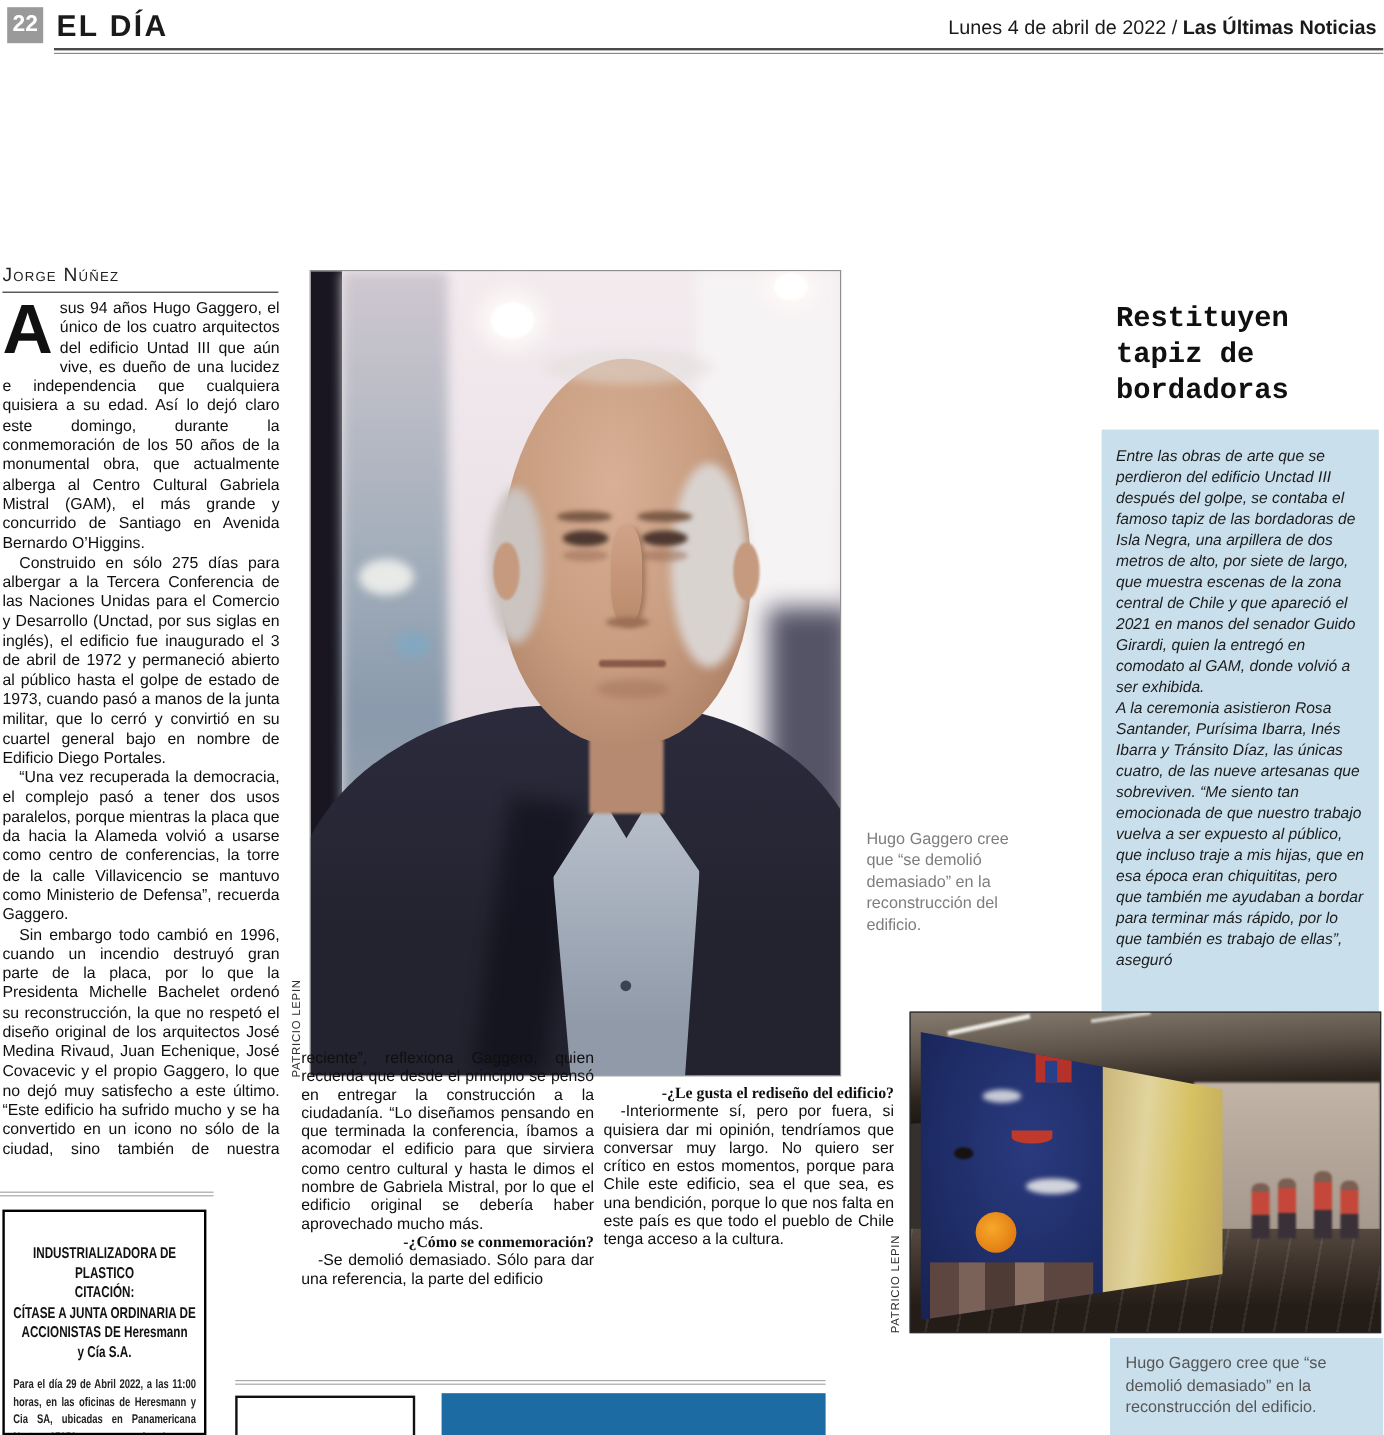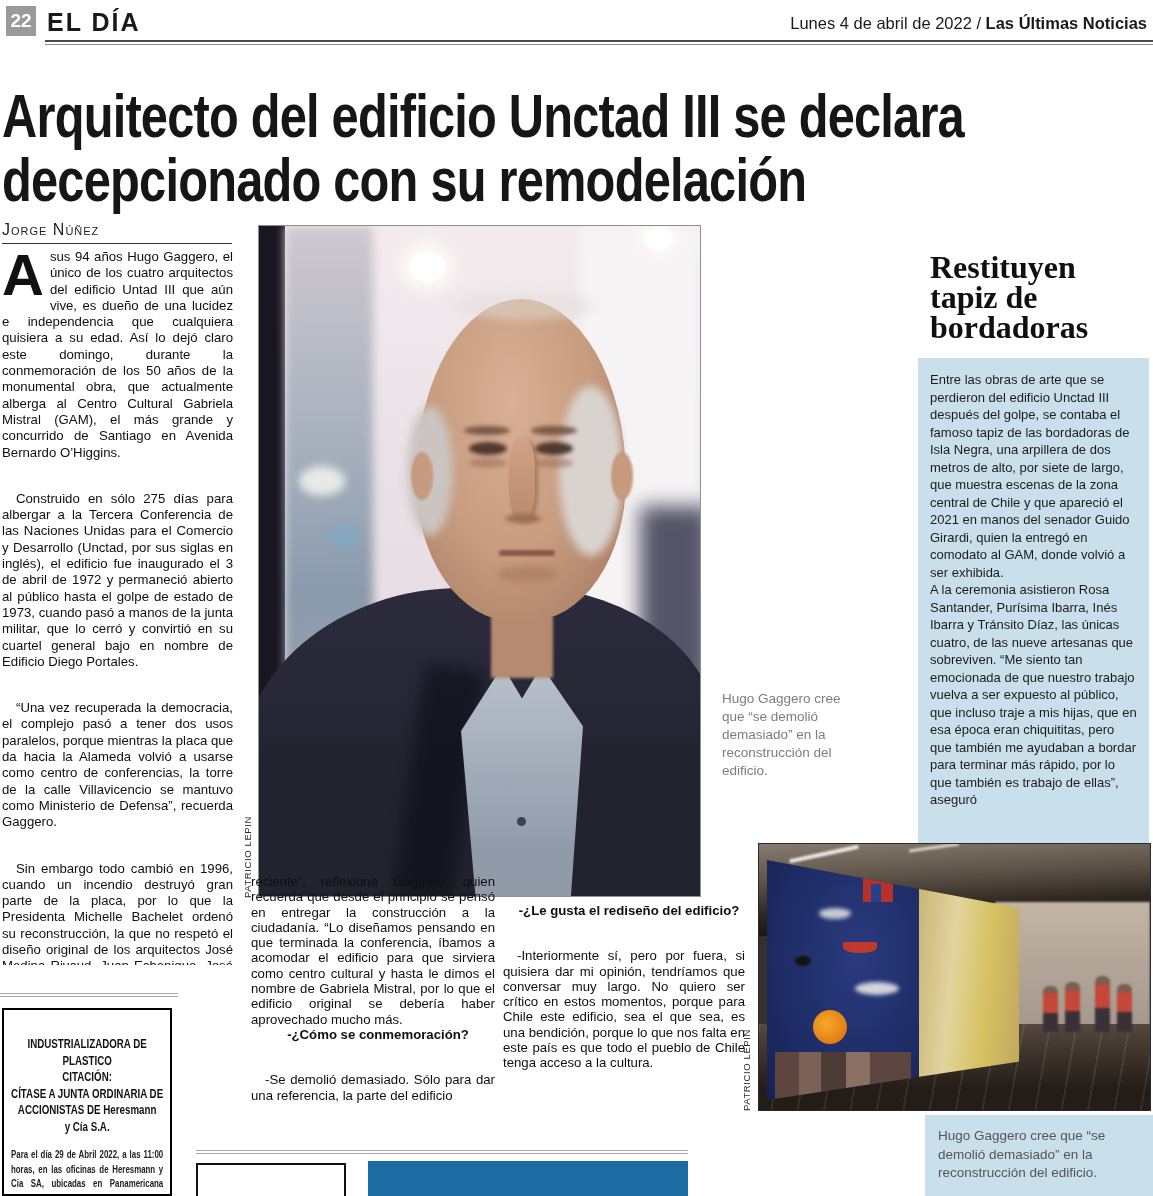--- a/index.html
+++ b/index.html
@@ -23,22 +23,22 @@
   .headline .hl{display:inline-block;transform:scaleX(0.8);transform-origin:0 50%;white-space:nowrap;}
   .byline{position:absolute;left:2px;top:221px;width:230px;font-variant:small-caps;font-size:16px;
           letter-spacing:1px;color:#222;border-bottom:1px solid #333;padding-bottom:4px;}
 
   
   .bodycol{position:absolute;font-size:13.2px;line-height:16.3px;text-align:justify;color:#0f0f0f;overflow:hidden;}
   .col1{left:2px;top:249px;width:231px;height:716px;}
   .col2{left:251px;top:874px;width:244px;height:250px;line-height:15.3px;}
   .col3{left:503px;top:903px;width:242px;height:250px;line-height:15.3px;}
   .bodycol p{margin:0;}
-  .bodycol p.ind{text-indent:14px;margin-top:30px;}
-  .bodycol p.q{font-weight:bold;text-indent:10px;text-align:center;}
+  .bodycol p.ind{text-indent:14px;}
+  .bodycol p.q{font-weight:bold;text-indent:10px;text-align:right;font-family:Liberation Serif, serif;}
   .dropcap{float:left;font-size:58px;line-height:47px;font-weight:bold;padding:2px 6px 0 0;color:#111;}
 
   
   .photo1{position:absolute;left:258px;top:225px;width:443px;height:672px;border:1px solid #8f8f8f;
           overflow:hidden;background:linear-gradient(180deg,#f3ebee 0%,#eae2e7 35%,#ddd5da 100%);}
   .photo1 *{position:absolute;}
   .p1-frame{left:0;top:0;width:26px;height:100%;background:#191621;}
   .p1-blurzone{left:26px;top:0;width:88px;height:100%;filter:blur(5px);
       background:linear-gradient(180deg,#cfc8d0 0%,#a3aebb 35%,#8a9aac 55%,#9aa2ae 75%,#b3abb1 100%);}
   .p1-bokeh1{left:40px;top:240px;width:46px;height:30px;border-radius:50%;background:rgba(245,245,240,.85);filter:blur(4px);}
@@ -81,25 +81,25 @@
            letter-spacing:.6px;color:#2a2a2a;white-space:nowrap;}
   .credit1{left:242px;top:772px;height:126px;}
   .credit2{left:741px;top:985px;height:126px;}
 
   
   .pullquote{position:absolute;left:722px;top:280px;width:170px;font-size:23px;line-height:30px;
              font-weight:bold;color:#1a1a1a;}
   .caption1{position:absolute;left:722px;top:690px;width:130px;font-size:13.5px;line-height:18px;color:#7d7d7d;}
 
   
-  .sb-head{position:absolute;left:930px;top:252px;width:215px;font-family:Liberation Serif, serif;
-           font-weight:bold;font-size:32px;line-height:30px;color:#101010;}
+  .sb-head{position:absolute;left:930px;top:252px;width:215px;font-family:Liberation Mono, monospace;
+           font-weight:bold;font-size:24px;line-height:30px;color:#101010;}
   .sb-box{position:absolute;left:918px;top:358px;width:231px;height:485px;background:#c9dfec;
           padding:13px 12px;font-size:13px;line-height:17.5px;color:#1c1c1c;overflow:hidden;}
-  .sb-box p{margin:0;}
+  .sb-box p{margin:0;font-style:italic;}
   .photo2{position:absolute;left:758px;top:843px;width:393px;height:268px;border:1px solid #2a2a2a;
           overflow:hidden;background:#35302c;}
   .photo2 *{position:absolute;}
   .p2-ceiling{left:-10px;top:-14px;width:420px;height:96px;transform:skewY(-3deg);
       background:linear-gradient(180deg,#8a7f72 0%,#5d5248 45%,#2e2720 78%,#1c1712 100%);}
   .p2-lamp1{left:30px;top:8px;width:70px;height:4px;background:rgba(255,255,250,.85);transform:rotate(-12deg);filter:blur(1px);}
   .p2-lamp2{left:150px;top:2px;width:50px;height:3px;background:rgba(255,255,250,.7);transform:rotate(-8deg);filter:blur(1px);}
   .p2-wall{right:0;top:58px;width:155px;height:135px;background:linear-gradient(180deg,#c2b4a6,#a2958a);filter:blur(1px);}
   .p2-floor{left:0;bottom:0;width:100%;height:86px;
       background:repeating-linear-gradient(100deg,rgba(255,255,255,.08) 0 2px,transparent 2px 26px),
@@ -143,24 +143,20 @@
 </head>
 <body>
 
 <div id="page" data-name="newspaper-page">
 
   <div class="numbox" data-name="page-number-badge">22</div>
   <div class="brand" data-name="newspaper-brand">EL DÍA</div>
   <div class="dateline" data-name="dateline"><span data-name="date-text">Lunes 4 de abril de 2022 / </span><span class="bold" data-name="edition-name">Las Últimas Noticias</span></div>
   <div class="head-rule" data-name="masthead-rule"></div>
 
-  <div class="headline" data-name="headline">
-    <span class="hl" data-name="headline-line1">Arquitecto del edificio Unctad III se declara</span><br>
-    <span class="hl" data-name="headline-line2">decepcionado con su remodelación</span>
-  </div>
   <div class="byline" data-name="byline">Jorge Núñez</div>
 
   <div class="bodycol col1" data-name="article-column-1">
     <p data-name="paragraph"><span class="dropcap" data-name="drop-cap">A</span><span>sus 94 años Hugo Gaggero, el único de los cuatro arquitectos del edificio Untad III que aún vive, es dueño de una lucidez e independencia que cualquiera quisiera a su edad. Así lo dejó claro este domingo, durante la conmemoración de los 50 años de la monumental obra, que actualmente alberga al Centro Cultural Gabriela Mistral (GAM), el más grande y concurrido de Santiago en Avenida Bernardo O’Higgins.</span></p>
     <p class="ind" data-name="paragraph">Construido en sólo 275 días para albergar a la Tercera Conferencia de las Naciones Unidas para el Comercio y Desarrollo (Unctad, por sus siglas en inglés), el edificio fue inaugurado el 3 de abril de 1972 y permaneció abierto al público hasta el golpe de estado de 1973, cuando pasó a manos de la junta militar, que lo cerró y convirtió en su cuartel general bajo en nombre de Edificio Diego Portales.</p>
     <p class="ind" data-name="paragraph">“Una vez recuperada la democracia, el complejo pasó a tener dos usos paralelos, porque mientras la placa que da hacia la Alameda volvió a usarse como centro de conferencias, la torre de la calle Villavicencio se mantuvo como Ministerio de Defensa”, recuerda Gaggero.</p>
     <p class="ind" data-name="paragraph">Sin embargo todo cambió en 1996, cuando un incendio destruyó gran parte de la placa, por lo que la Presidenta Michelle Bachelet ordenó su reconstrucción, la que no respetó el diseño original de los arquitectos José Medina Rivaud, Juan Echenique, José Covacevic y el propio Gaggero, lo que no dejó muy satisfecho a este último. “Este edificio ha sufrido mucho y se ha convertido en un icono no sólo de la ciudad, sino también de nuestra historia</p>
   </div>
 
   <div class="photo1" data-name="portrait-photo">

